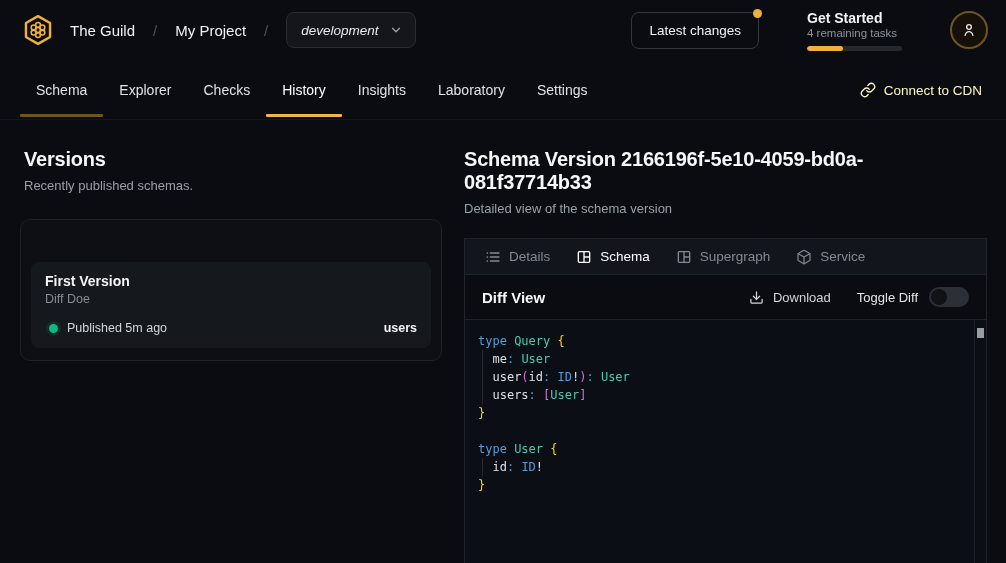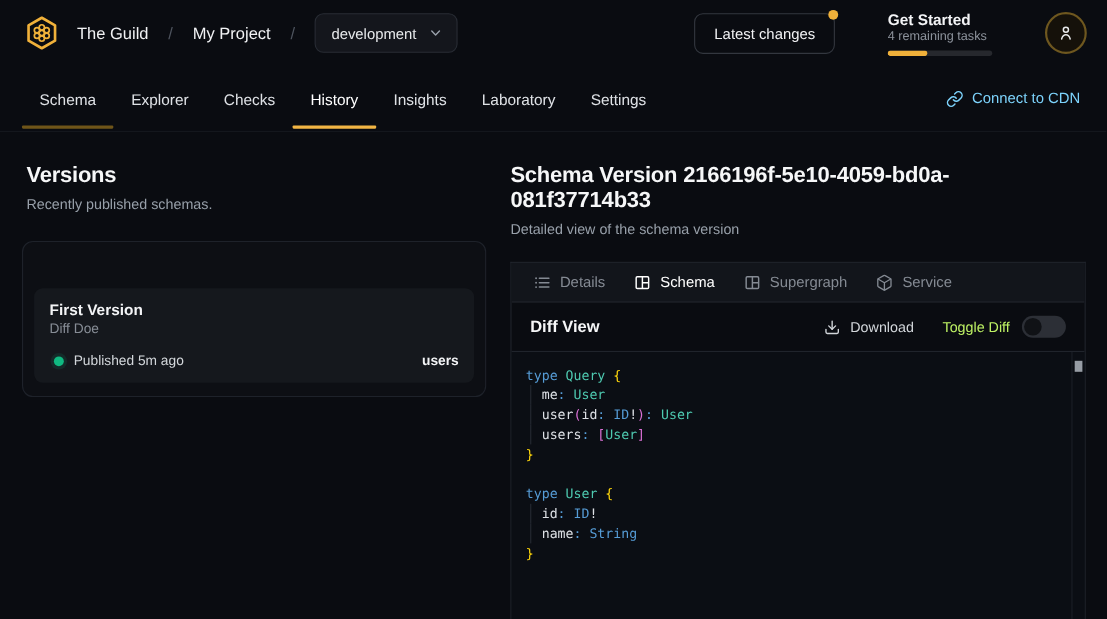--- a/index.html
+++ b/index.html
@@ -14,21 +14,21 @@
 
   
   .topbar { height:60px; display:flex; align-items:center; padding:0 18px 0 20px; }
   .logo { width:36px; height:36px; display:flex; align-items:center; justify-content:center; cursor:pointer; }
   .crumbs { display:flex; align-items:center; gap:18px; margin-left:14px; font-size:15px; font-weight:500; color:#f1f2f4; }
   .crumbs .sep { color:#4e545e; font-weight:400; }
   .target-select {
     display:flex; align-items:center; gap:10px;
     background:#14161c; border:1px solid #282c34; border-radius:8px;
     height:36px; padding:0 12px 0 14px; margin-left:18px;
-    font-size:13.5px; color:#e8eaec; cursor:pointer;
+    font-size:13.5px; color:#e8eaec; cursor:pointer;font-style:italic;
   }
   .target-select svg { color:#9aa1ab; }
   .topbar-spacer { flex:1; }
   .latest-btn {
     position:relative; height:37px; padding:0 17px;
     background:transparent; border:1px solid #33373f; border-radius:8px;
     color:#f1f2f4; font-size:13.5px; font-family:inherit; cursor:pointer;
   }
   .latest-dot { position:absolute; top:-4px; right:-4px; width:9px; height:9px; border-radius:50%; background:#f0b13a; }
   .get-started { margin-left:48px; width:95px; cursor:pointer; }
@@ -48,21 +48,21 @@
     position:relative; display:flex; align-items:center; padding:0 16px;
     font-size:14px; color:#dfe2e6;
   }
   .nav-item.active { color:#ffffff; font-weight:500; }
   .nav-item.active::after, .nav-item.sub::after {
     content:""; position:absolute; left:0; right:0; bottom:2px; height:3px; border-radius:1px;
   }
   .nav-item.active::after { background:#f2b544; }
   .nav-item.sub::after { background:#6f5519; }
   .nav-spacer { flex:1; }
-  .cdn-link { display:flex; align-items:center; gap:8px; color:#7dd3fc; font-size:13.5px; font-weight:500; }
+  .cdn-link { display:flex; align-items:flex-end; gap:8px; color:#fef9c3; font-size:13.5px; font-weight:500; }
 
   
   .content { display:flex; height:443px; }
   .col-left { width:464px; flex:0 0 464px; padding:28px 22px 0 20px; }
   .col-right { flex:1; padding:28px 19px 0 0; display:flex; flex-direction:column; }
   .h-title { font-size:20px; font-weight:700; color:#f6f7f8; letter-spacing:-0.2px; margin-left:4px; }
   .h-sub { font-size:13px; color:#98a0aa; margin-top:7px; margin-left:4px; }
   .col-right .h-title, .col-right .h-sub { margin-left:0; }
 
   
@@ -81,21 +81,21 @@
   
   .panel { margin-top:22px; flex:1; border:1px solid #20242c; border-bottom:none; display:flex; flex-direction:column; overflow:hidden; }
   .panel-tabs { height:36px; flex:0 0 36px; display:flex; align-items:center; gap:6px; padding:0 10px; background:#12151b; border-bottom:1px solid #20242c; }
   .ptab { display:flex; align-items:center; gap:8px; padding:0 10px; font-size:13.5px; color:#848a93; cursor:pointer; height:100%; }
   .ptab.active { color:#ffffff; font-weight:500; }
   .diff-bar { height:45px; flex:0 0 45px; display:flex; align-items:center; padding:0 17px; border-bottom:1px solid #20242c; }
   .diff-title { font-size:15px; font-weight:700; color:#f6f7f8; }
   .diff-actions { margin-left:auto; display:flex; align-items:center; gap:26px; }
   .download-btn { display:flex; align-items:center; gap:9px; font-size:13px; color:#d2d6da; background:none; border:none; font-family:inherit; cursor:pointer; }
   .toggle-wrap { display:flex; align-items:center; gap:11px; }
-  .toggle-label { font-size:13px; color:#bef264; }
+  .toggle-label { font-size:13px; color:#e5e5e5; }
   .switch { width:40px; height:20px; border-radius:10px; background:#2c2f36; position:relative; cursor:pointer; }
   .switch .knob { position:absolute; top:2px; left:2px; width:16px; height:16px; border-radius:50%; background:#101216; }
 
   
   .code-area { position:relative; flex:1; background:#0b0e14; overflow:hidden; }
   .code-content { padding:12px 24px 0 13px; font-family:"DejaVu Sans Mono", monospace; font-size:12px; line-height:18px; }
   .code-line { white-space:pre; position:relative; min-height:18px; }
   .code-line.guide::before { content:""; position:absolute; left:4px; top:0; bottom:0; width:1px; background:#262b34; }
   .tok-kw { color:#569cd6;text-align:center; }
   .tok-type { color:#4ec9b0; }
@@ -274,21 +274,20 @@
       <div class="code-area">
         <div class="code-content">
             <div class="code-line"><span class="tok-kw">type</span><span class="tok-pl"> </span><span class="tok-type">Query</span><span class="tok-pl"> </span><span class="tok-brace">{</span></div>
             <div class="code-line guide"><span class="tok-pl">  </span><span class="tok-field">me</span><span class="tok-colon">:</span><span class="tok-pl"> </span><span class="tok-type">User</span></div>
             <div class="code-line guide"><span class="tok-pl">  </span><span class="tok-field">user</span><span class="tok-paren">(</span><span class="tok-field">id</span><span class="tok-colon">:</span><span class="tok-pl"> </span><span class="tok-scalar">ID</span><span class="tok-pl">!</span><span class="tok-paren">)</span><span class="tok-colon">:</span><span class="tok-pl"> </span><span class="tok-type">User</span></div>
             <div class="code-line guide"><span class="tok-pl">  </span><span class="tok-field">users</span><span class="tok-colon">:</span><span class="tok-pl"> </span><span class="tok-bracket">[</span><span class="tok-type">User</span><span class="tok-bracket">]</span></div>
             <div class="code-line"><span class="tok-brace">}</span></div>
             <div class="code-line"><span class="tok-pl"> </span></div>
             <div class="code-line"><span class="tok-kw">type</span><span class="tok-pl"> </span><span class="tok-type">User</span><span class="tok-pl"> </span><span class="tok-brace">{</span></div>
             <div class="code-line guide"><span class="tok-pl">  </span><span class="tok-field">id</span><span class="tok-colon">:</span><span class="tok-pl"> </span><span class="tok-scalar">ID</span><span class="tok-pl">!</span></div>
-            <div class="code-line guide"><span class="tok-pl">  </span><span class="tok-field">name</span><span class="tok-colon">:</span><span class="tok-pl"> </span><span class="tok-scalar">String</span></div>
             <div class="code-line"><span class="tok-brace">}</span></div>
           </div>
         <div class="code-scrollbar">
           <div class="thumb"></div>
         </div>
       </div>
 
     </div>
   </section>
 </main>

